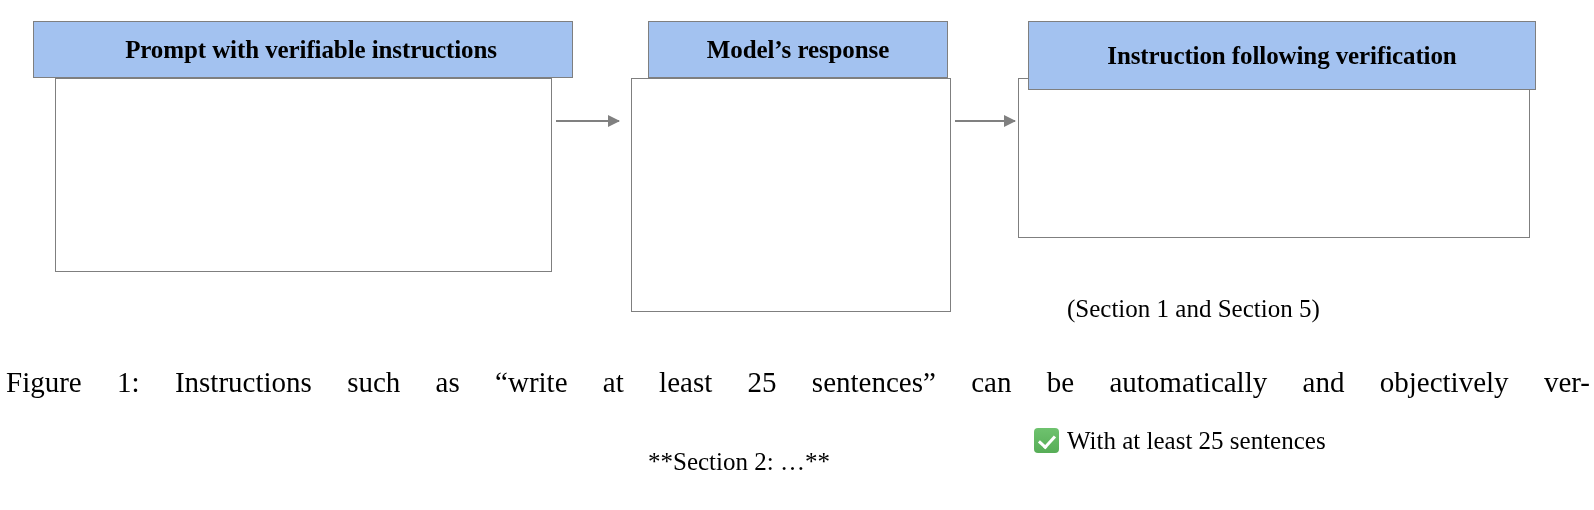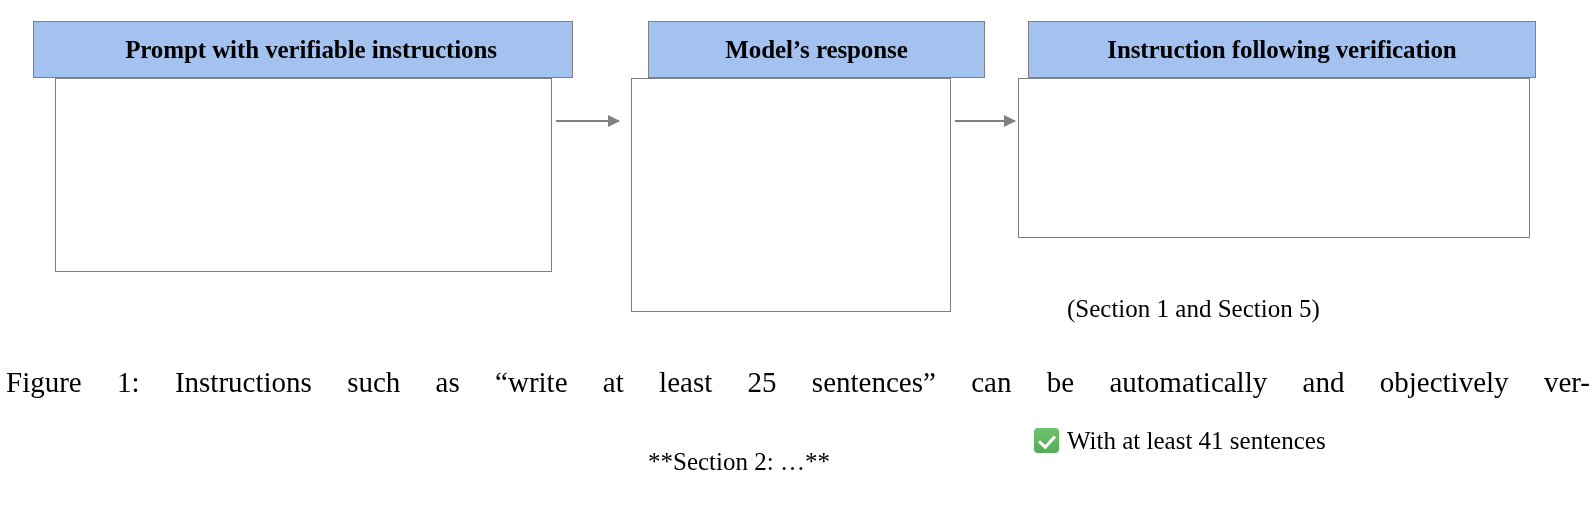--- a/index.html
+++ b/index.html
@@ -48,28 +48,28 @@
     line-height: 33px;
     white-space: pre-wrap;
   }
 
   
   #prompt-header { left: 33px;  top: 21px;  width: 540px; height: 57px; padding-left: 16px; }
   #prompt-body   { left: 55px;  top: 78px;  width: 497px; height: 194px; }
   #prompt-text   { left: 74px;  top: 94px;  width: 470px; }
 
   
-  #response-header { left: 648px; top: 21px; width: 337px; height: 57px; }
+  #response-header { left: 648px; top: 21px; width: 300px; height: 57px; }
   #response-body   { left: 631px; top: 78px; width: 320px; height: 234px; }
   #response-text   { left: 648px; top: 95px; width: 300px; }
   #response-text .rline { display: block; height: 33px; }
   #response-text .rgap  { display: block; height: 20px; }
 
   
-  #verify-header { left: 1028px; top: 21px; width: 508px; height: 57px; }
+  #verify-header { left: 1028px; top: 21px; width: 508px; height: 69px; }
   #verify-body   { left: 1018px; top: 78px; width: 512px; height: 160px; }
   #verify-list   { left: 1034px; top: 94px; width: 490px; }
 
   .check-row {
     display: flex;
     align-items: flex-start;
     font-size: 25px;
     line-height: 33px;
   }
   .check-icon {
@@ -168,21 +168,21 @@
   <div class="body-text" id="verify-list">
 
     <div class="check-row">
       <span class="check-icon"></span>
       <span class="check-text">With two sections</span>
     </div>
     <div class="check-sub">(Section 1 and Section 5)</div>
 
     <div class="check-row">
       <span class="check-icon"></span>
-      <span class="check-text">With at least 41 sentences</span>
+      <span class="check-text">With at least 25 sentences</span>
     </div>
 
   </div>
 </div>
 
 <div id="caption">
   <span class="cline j">Figure 1: Instructions such as “write at least 25 sentences” can be automatically and objectively ver-</span>
 </div>
 
 </body></html>

